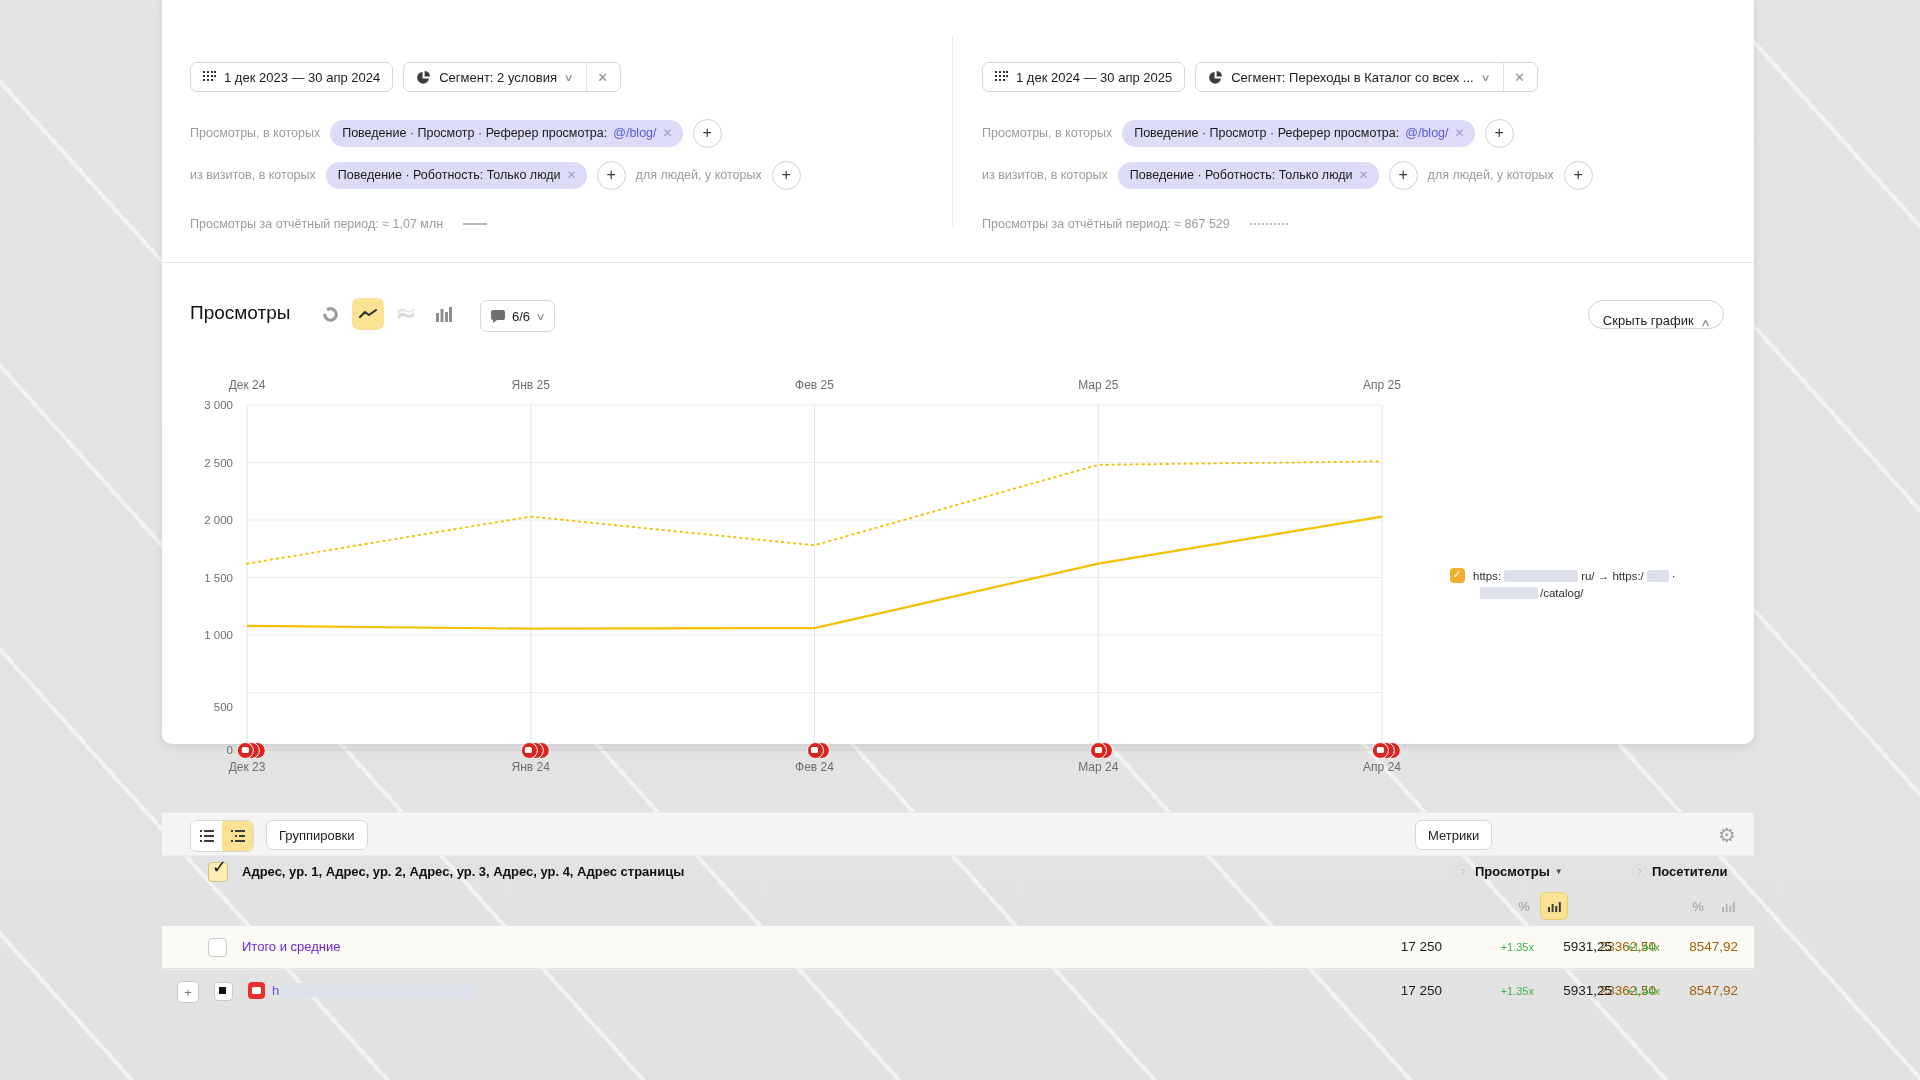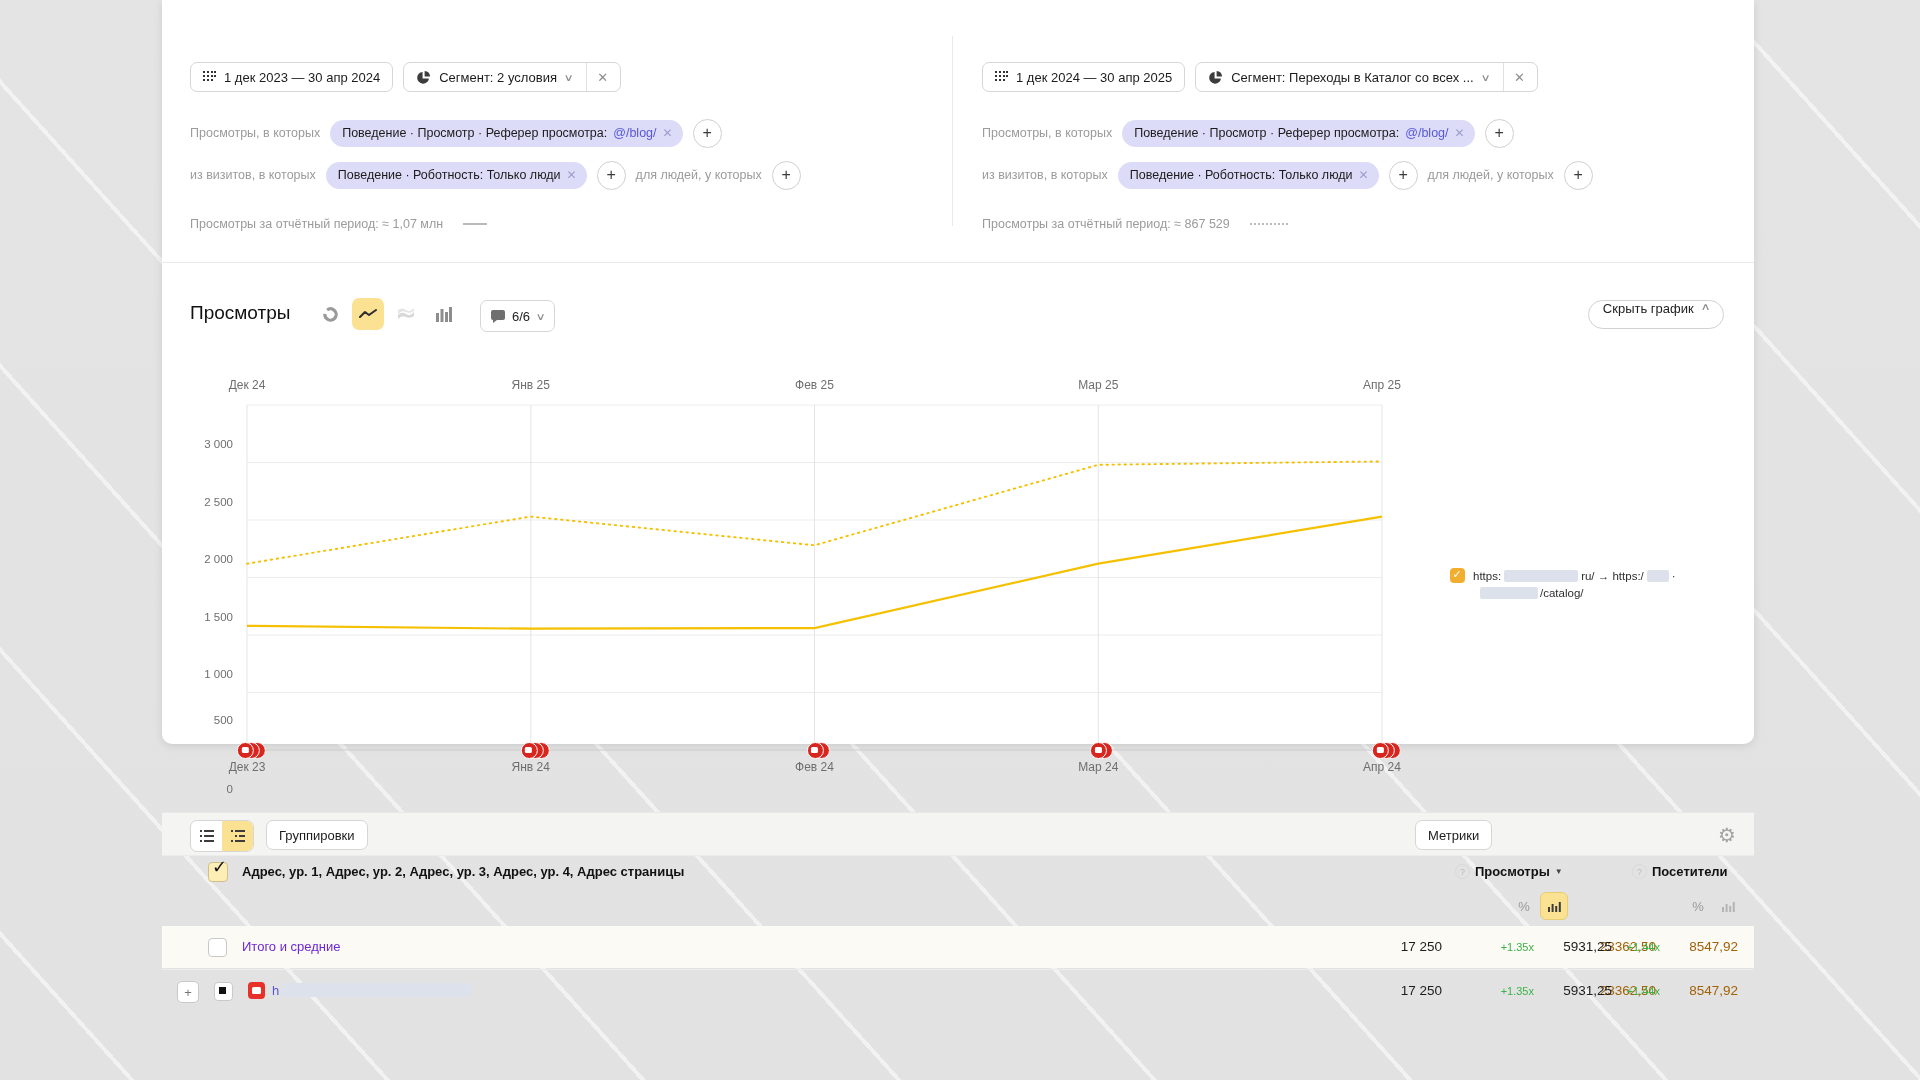--- a/index.html
+++ b/index.html
@@ -46,32 +46,32 @@
   .icon-grid{display:inline-block;}
 
   
   .chart-head{position:absolute;left:0;top:298px;width:100%;height:38px;}
   .chart-title{position:absolute;left:28px;top:4px;font-size:19px;font-weight:500;color:#111;}
   .ctype-group{position:absolute;left:152px;top:0;display:flex;align-items:center;gap:6px;}
   .ctype{display:inline-flex;align-items:center;justify-content:center;width:32px;height:32px;border-radius:7px;cursor:pointer;}
   .ctype.sel{background:#fbe293;}
   .series-dd{position:absolute;left:318px;top:2px;display:inline-flex;align-items:center;gap:7px;height:30px;
     padding:0 10px;border:1px solid #d6d6d6;border-radius:7px;background:#fff;font-size:13px;cursor:pointer;}
-  .hide-btn{position:absolute;right:30px;top:2px;display:inline-flex;align-items:flex-start;gap:8px;height:29px;
+  .hide-btn{position:absolute;right:30px;top:2px;display:inline-flex;align-items:flex-end;gap:8px;height:29px;
     padding:0 14px;border:1px solid #d2d2d2;border-radius:15px;background:#fff;font-size:13px;color:#222;cursor:pointer;}
 
   
   .chart-area{position:absolute;left:0;top:340px;width:100%;height:470px;}
   .plot{position:absolute;left:85px;top:65px;width:1135px;height:345px;}
   .plot svg{position:absolute;left:0;top:0;overflow:visible;}
   .xlabels{position:absolute;left:85px;width:1135px;height:16px;}
   .xlabels span{position:absolute;transform:translateX(-50%);font-size:12px;color:#6e6e6e;white-space:nowrap;}
   .xlabels.top{top:38px;}
   .xlabels.bottom{top:420px;}
-  .ylabels{position:absolute;left:0;top:65px;width:78px;height:345px;margin-top:39px;}
+  .ylabels{position:absolute;left:0;top:65px;width:78px;height:345px;}
   .ylabels span{position:absolute;right:7px;transform:translateY(-50%);font-size:11.5px;color:#6e6e6e;}
   .markers{position:absolute;left:85px;top:402px;width:1135px;height:20px;}
   .mcluster{position:absolute;transform:translateX(-35%);height:17px;cursor:pointer;}
   .mdot{position:absolute;top:0;width:17px;height:17px;border-radius:50%;background:#d8261f;border:1.5px solid #fff;box-sizing:border-box;}
   .mdot .tv{position:absolute;left:3.5px;top:4px;width:7px;height:5.5px;background:#fff;border-radius:1.5px;}
   .legend{position:absolute;left:1288px;top:228px;width:290px;font-size:11.5px;color:#2e2e2e;line-height:17px;}
   .legend-cb{display:inline-block;width:15px;height:15px;border-radius:4px;background:#f2ae2e;position:relative;vertical-align:-3px;margin-right:8px;cursor:pointer;}
   .legend-cb::after{content:"✓";position:absolute;left:2.5px;top:-2px;color:#fff;font-size:11px;}
   .redact{display:inline-block;height:12px;background:#d9d9d9;border-radius:2px;vertical-align:-2px;}
   .redact.b{background:#dde1ec;}
@@ -301,21 +301,21 @@
           <span style="left: 567.5px;">Фев 25</span>
           <span style="left: 851.25px;">Мар 25</span>
           <span style="left: 1135px;">Апр 25</span>
         </div>
       <div class="ylabels" id="ylabels">
           <span style="top: 0px;">3 000</span>
           <span style="top: 57.5px;">2 500</span>
           <span style="top: 115px;">2 000</span>
           <span style="top: 172.5px;">1 500</span>
           <span style="top: 230px;">1 000</span>
-          <span style="top: 276px;">500</span>
+          <span style="top: 302px;">500</span>
           <span style="top: 345px;">0</span>
         </div>
       <div class="plot">
         <svg id="plot-svg" width="1135" height="345" viewBox="0 0 1135 345">
             <line x1="0" y1="345.0" x2="1135" y2="345.0" stroke="#cdcdcd" stroke-width="1"></line>
             <line x1="0" y1="287.5" x2="1135" y2="287.5" stroke="#ececec" stroke-width="1"></line>
             <line x1="0" y1="230.0" x2="1135" y2="230.0" stroke="#ececec" stroke-width="1"></line>
             <line x1="0" y1="172.5" x2="1135" y2="172.5" stroke="#ececec" stroke-width="1"></line>
             <line x1="0" y1="115.0" x2="1135" y2="115.0" stroke="#ececec" stroke-width="1"></line>
             <line x1="0" y1="57.5" x2="1135" y2="57.5" stroke="#ececec" stroke-width="1"></line>

